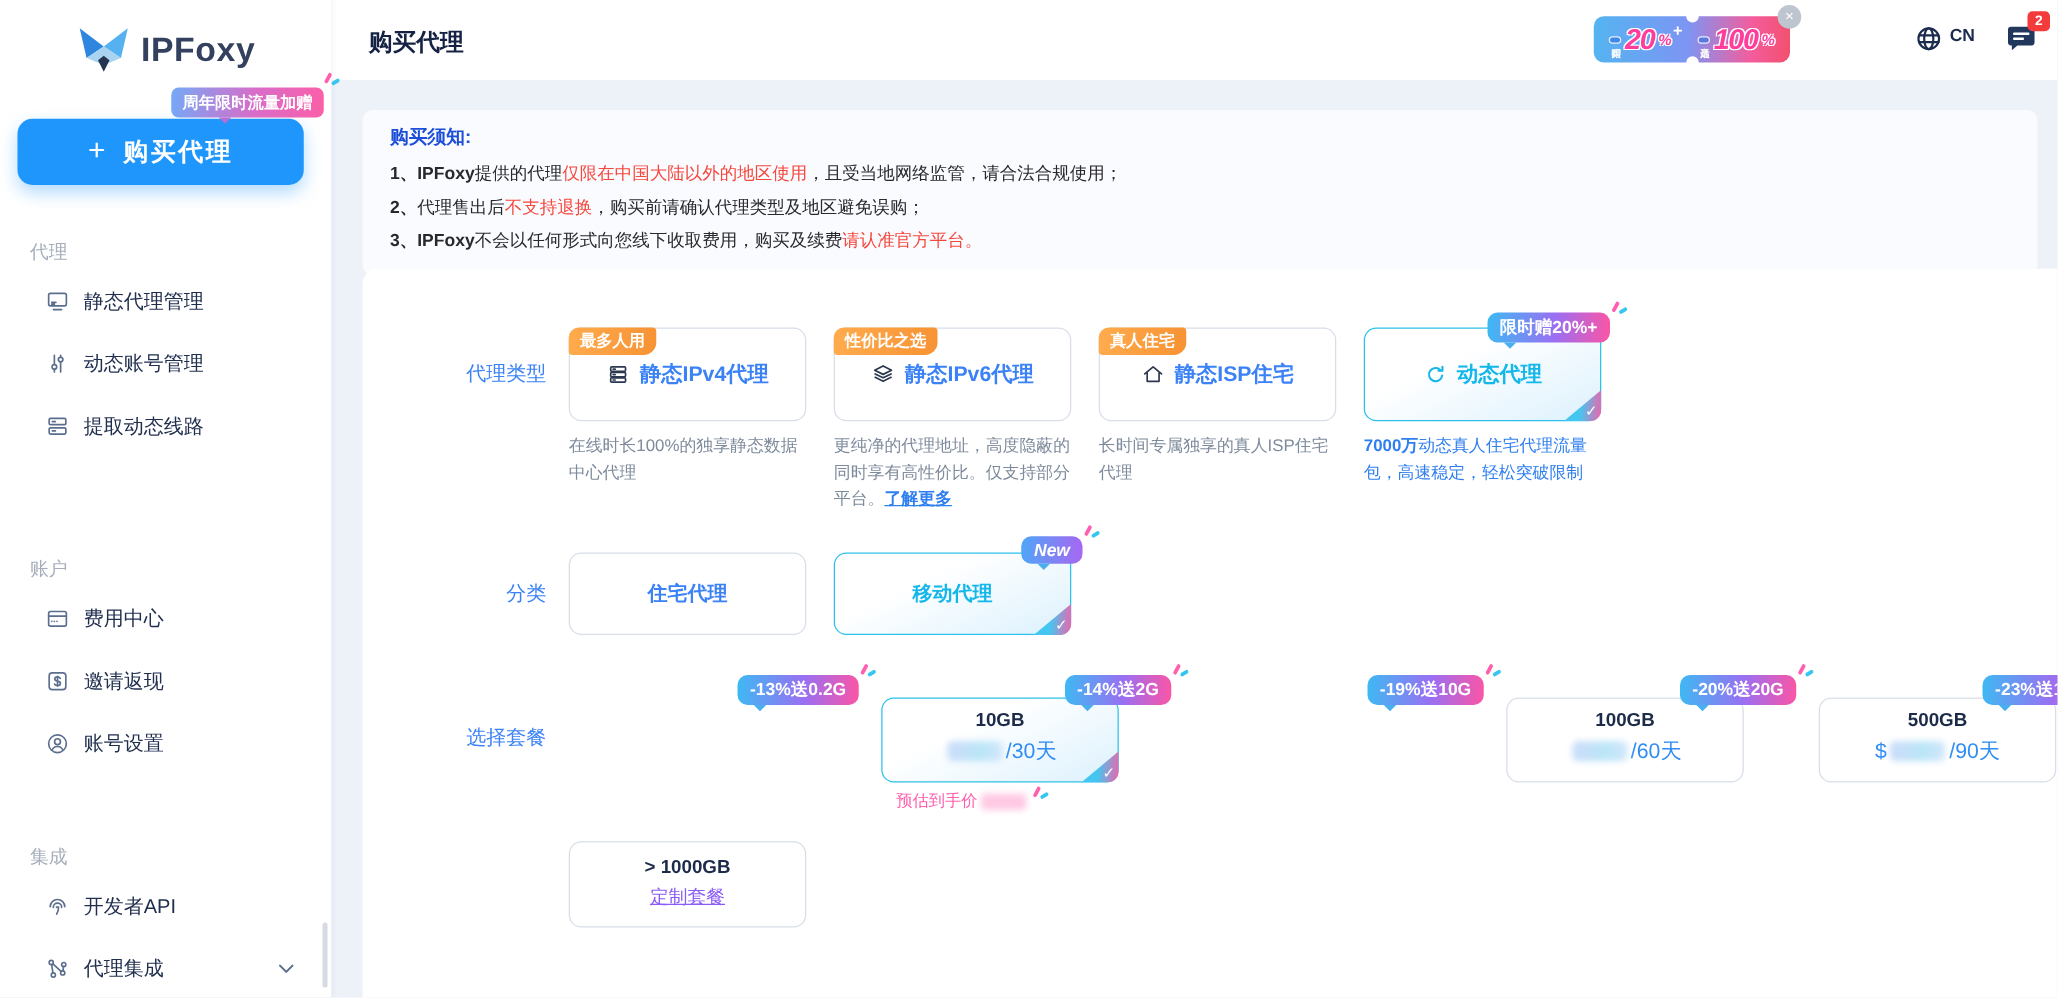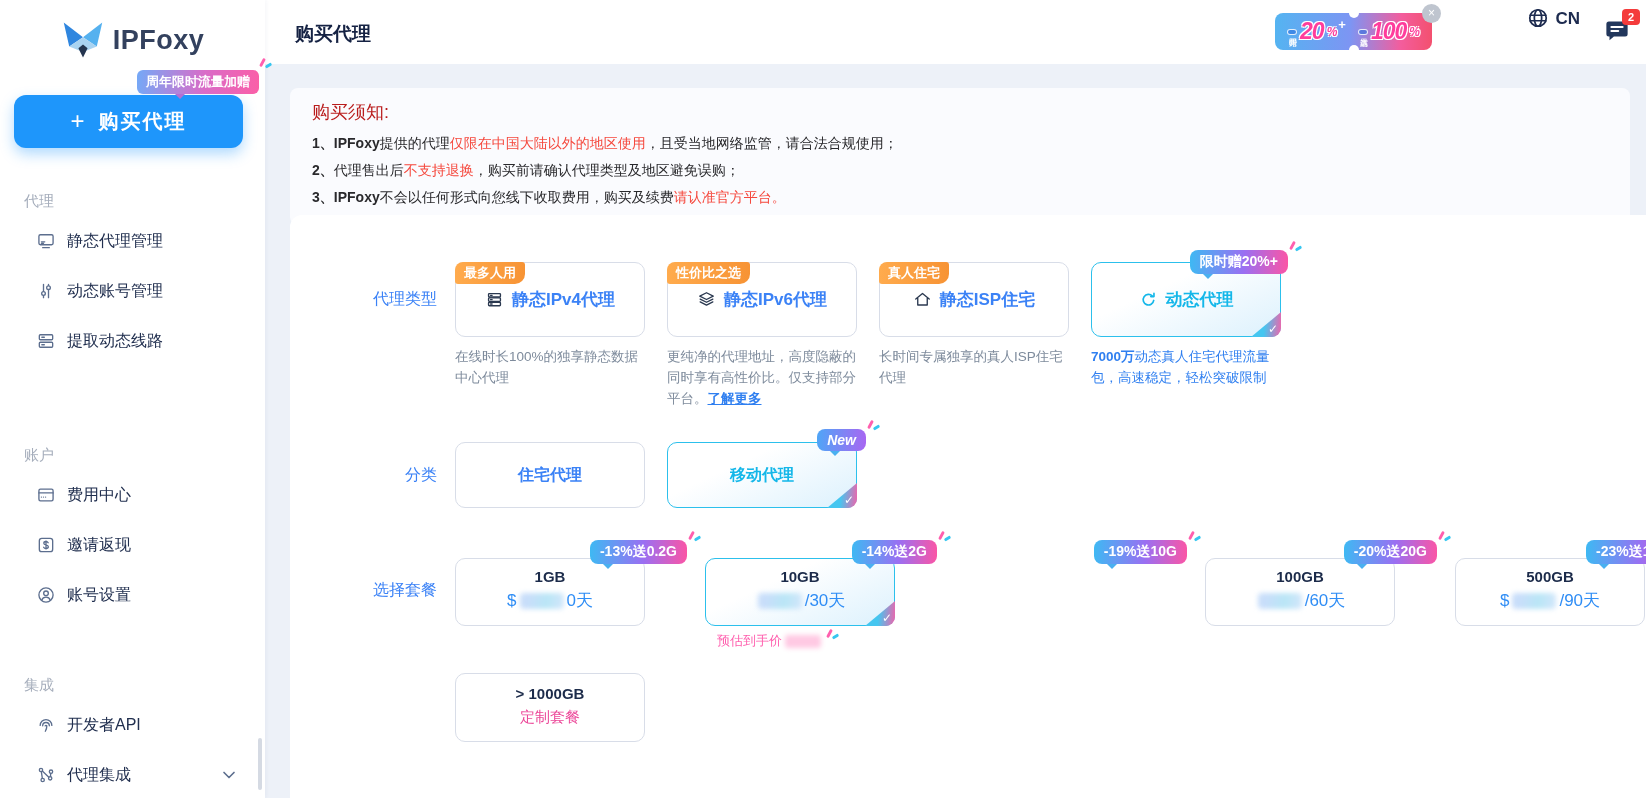--- a/index.html
+++ b/index.html
@@ -44,32 +44,32 @@
   .t-half { display:flex; align-items:center; gap:3px; padding:0 6px; }
   .t-tag { writing-mode:vertical-rl; text-orientation:upright; font-size:8px; line-height:1; color:#fff;
     background:rgba(40,110,220,.55); border:1px solid rgba(255,255,255,.85); border-radius:3px; padding:2px 0; }
   .t-big { font-size:23px; font-weight:bold; font-style:italic; color:#ff3d9c;
     text-shadow:-1px -1px 0 #fff,1px -1px 0 #fff,-1px 1px 0 #fff,1px 1px 0 #fff; letter-spacing:-1px; }
   .t-unit { font-size:12px; font-weight:bold; font-style:italic; color:#ff3d9c;
     text-shadow:-1px -1px 0 #fff,1px -1px 0 #fff,-1px 1px 0 #fff,1px 1px 0 #fff; }
   .t-plus { font-size:13px; font-weight:bold; color:#fff; margin:-14px 0 0 -2px; }
   .ticket-close { position:absolute; top:-9px; right:-9px; width:19px; height:19px; border-radius:50%;
     background:#bfc5cf; color:#fff; font-size:12px; line-height:19px; text-align:center; cursor:pointer; z-index:2; }
-  .lang { position:absolute; right:66px; top:7px; display:flex; align-items:flex-end; gap:6px; cursor:pointer;
-    color:#1d2b4f; font-weight:bold; font-size:17px; }
+  .lang { position:absolute; right:66px; top:20px; display:flex; align-items:flex-start; gap:6px; cursor:pointer;
+    color:#1d2b4f; font-weight:bold; font-size:14px; }
   .lang .gicn { width:22px; height:22px; color:#1d2b4f; }
   .chat { position:absolute; right:14px; top:17px; width:30px; height:28px; cursor:pointer; }
   .chat-badge { position:absolute; top:-8px; right:-8px; min-width:18px; height:16px; background:#f43b3b;
     color:#fff; font-size:11px; font-weight:bold; border-radius:4px; padding:0 4px; line-height:16px; text-align:center; }
 
   
   .content { position:absolute; left:265px; top:64px; right:0; bottom:0; }
   .notice { position:absolute; left:25px; right:16px; top:24px; background:#fafbfe; border-radius:8px;
     padding:12px 22px 14px; }
-  .notice-title { color:#b91c1c; font-weight:normal; font-size:18px; margin-bottom:6px; }
+  .notice-title { color:#1d4ed8; font-weight:bold; font-size:15px; margin-bottom:6px; }
   .notice-line { font-size:14px; color:#29292c; line-height:27px; }
   .notice-line .b { font-weight:bold; }
   .red { color:#f5483d; }
 
   .panel { position:absolute; left:25px; right:-60px; top:151px; bottom:-20px; background:#fff; border-radius:12px 0 0 0; }
   .row-label { width:165px; padding-right:18px; text-align:right; font-size:16px; color:#3b82f6; flex:none; }
 
   .row-type { position:absolute; top:47px; left:0; display:flex; }
   .row-type .row-label { padding-top:27px; }
   .cards { display:flex; gap:22px; }
@@ -116,21 +116,21 @@
   .blur-blob { display:inline-block; width:44px; height:16px; border-radius:4px; vertical-align:-3px;
     background:linear-gradient(100deg,#c8defa 20%,#b9e6f6 60%,#d4e6fb); filter:blur(2.5px); margin:0 3px; }
   .pkg-note { position:absolute; left:12px; bottom:-24px; color:#ff5fae; font-size:13px; white-space:nowrap;
     display:flex; align-items:center; }
   .note-blob { display:inline-block; width:36px; height:13px; border-radius:3px; background:#ffc9e3;
     filter:blur(2.5px); margin-left:3px; }
   .row-custom { position:absolute; top:458px; left:165px; }
   .custom-card { width:190px; height:69px; border:1px solid #d8dde8; border-radius:10px; background:#fff;
     text-align:center; padding-top:11px; cursor:pointer; }
   .custom-size { font-size:15px; font-weight:bold; color:#1c2b4a; }
-  .custom-label { font-size:15px; color:#ec4899; margin-top:6px; }
+  .custom-label { font-size:15px; color:#8b5cf6; margin-top:6px;text-decoration:underline; }
 
   .sparkle { position:absolute; width:13px; height:13px; pointer-events:none; }
   .sparkle::before { content:''; position:absolute; left:3px; top:0; width:3px; height:9px; background:#ff5fae;
     border-radius:2px; transform:rotate(28deg); }
   .sparkle::after { content:''; position:absolute; left:9px; top:4px; width:3px; height:7px; background:#37c6f0;
     border-radius:2px; transform:rotate(58deg); }
 </style>
 </head>
 <body>
 
@@ -375,24 +375,20 @@
             </span>
           </div>
         </div>
     </div>
 
     <div class="row-pkg">
       <div class="row-label">选择套餐</div>
       <div class="cards" id="pkg-cards" style="gap:22px">
           <div class="pkg-wrap">
             <span class="badge-grad pkg-badge">-13%送0.2G<span class="sparkle" style="right: -13px; top: -9px;"></span></span>
-            <div class="pkg-card">
-              <div class="pkg-title">1GB</div>
-              <div class="pkg-price"><span>$</span><span class="blur-blob"></span><span>0天</span></div>
-            </div>
           </div>
           <div class="pkg-wrap">
             <span class="badge-grad pkg-badge">-14%送2G<span class="sparkle" style="right: -13px; top: -9px;"></span></span>
             <div class="pkg-card selected">
               <div class="pkg-title">10GB</div>
               <div class="pkg-price"><span class="blur-blob"></span><span>/30天</span></div>
               <span class="corner">
                 <i>✓</i>
               </span>
             </div>

